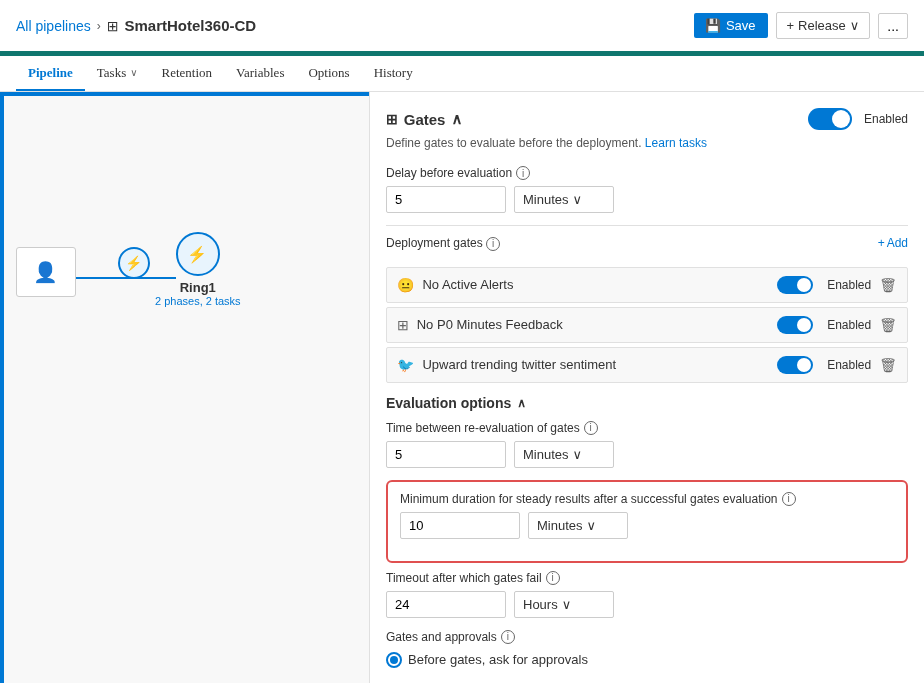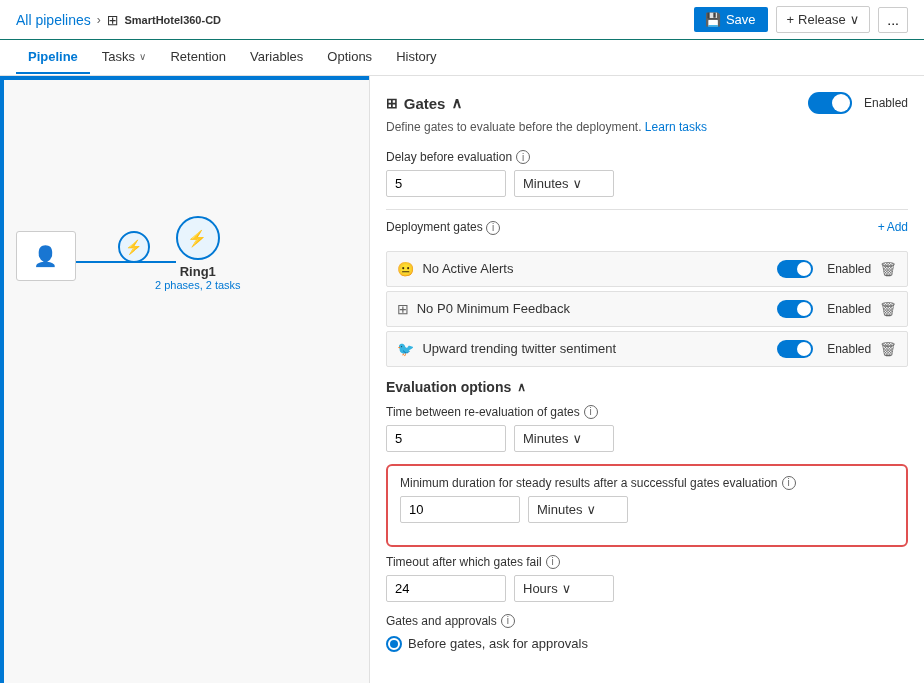--- a/index.html
+++ b/index.html
@@ -4,22 +4,22 @@
   <style>
     * { box-sizing: border-box; margin: 0; padding: 0; }
     body { font-family: 'Segoe UI', sans-serif; font-size: 13px; color: #333; background: #fff; width: 924px; height: 683px; overflow: hidden; }
 
     
     .header {
       display: flex;
       align-items: center;
       justify-content: space-between;
       padding: 8px 16px;
-      border-bottom: 1px solid #0f766e;
-      height: 40px;
+      border-bottom: 5px solid #0f766e;
+      height: 56px;
     }
     .header-left {
       display: flex;
       align-items: center;
       gap: 6px;
       font-size: 14px;
     }
     .header-left .all-pipelines {
       color: #0078d4;
       cursor: pointer;
@@ -27,21 +27,21 @@
     }
     .header-left .chevron {
       color: #666;
       font-size: 12px;
     }
     .header-left .pipeline-icon {
       color: #333;
       font-size: 14px;
     }
     .header-left .pipeline-name {
-      font-size: 11px;
+      font-size: 15px;
       font-weight: 600;
       color: #333;
     }
     .header-right {
       display: flex;
       align-items: center;
       gap: 8px;
     }
     .btn-save {
       display: flex;
@@ -76,20 +76,21 @@
       font-size: 14px;
     }
 
     
     .nav-tabs {
       display: flex;
       align-items: center;
       border-bottom: 1px solid #e0e0e0;
       padding: 0 16px;
       height: 36px;
+      font-family: Liberation Serif, serif;
     }
     .nav-tab {
       padding: 8px 12px;
       font-size: 13px;
       color: #333;
       cursor: pointer;
       border-bottom: 2px solid transparent;
       display: flex;
       align-items: center;
       gap: 4px;
@@ -565,21 +566,21 @@
         <div class="toggle" style="width:36px;height:18px;border-radius:9px;">
           <div class="toggle-knob" style="width:14px;height:14px;"></div>
         </div>
         <span class="toggle-label">Enabled</span>
         <span class="trash-icon">🗑</span>
       </div>
     </div>
 
     <div class="gate-item">
       <span class="gate-icon">⊞</span>
-      <span class="gate-name">No P0 Minimum Feedback</span>
+      <span class="gate-name">No P0 Minutes Feedback</span>
       <div class="gate-actions">
         <div class="toggle" style="width:36px;height:18px;border-radius:9px;">
           <div class="toggle-knob" style="width:14px;height:14px;"></div>
         </div>
         <span class="toggle-label">Enabled</span>
         <span class="trash-icon">🗑</span>
       </div>
     </div>
 
     <div class="gate-item">

